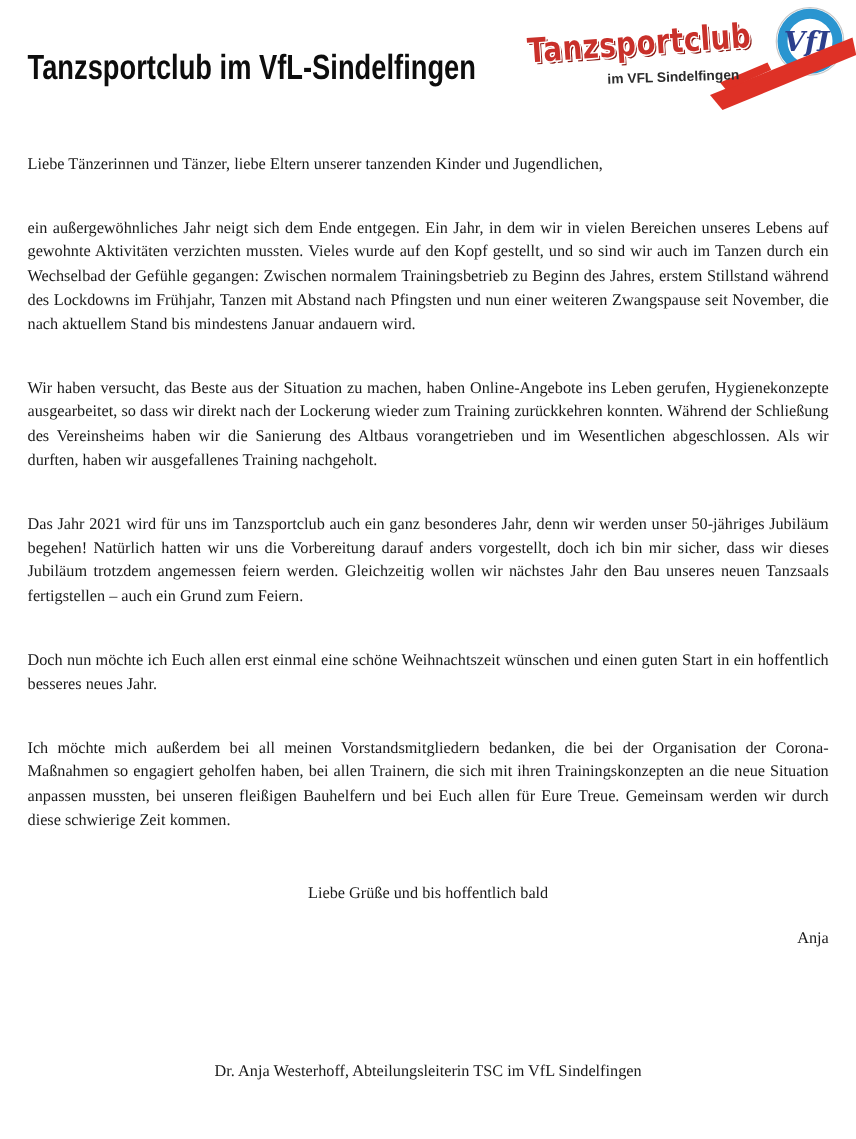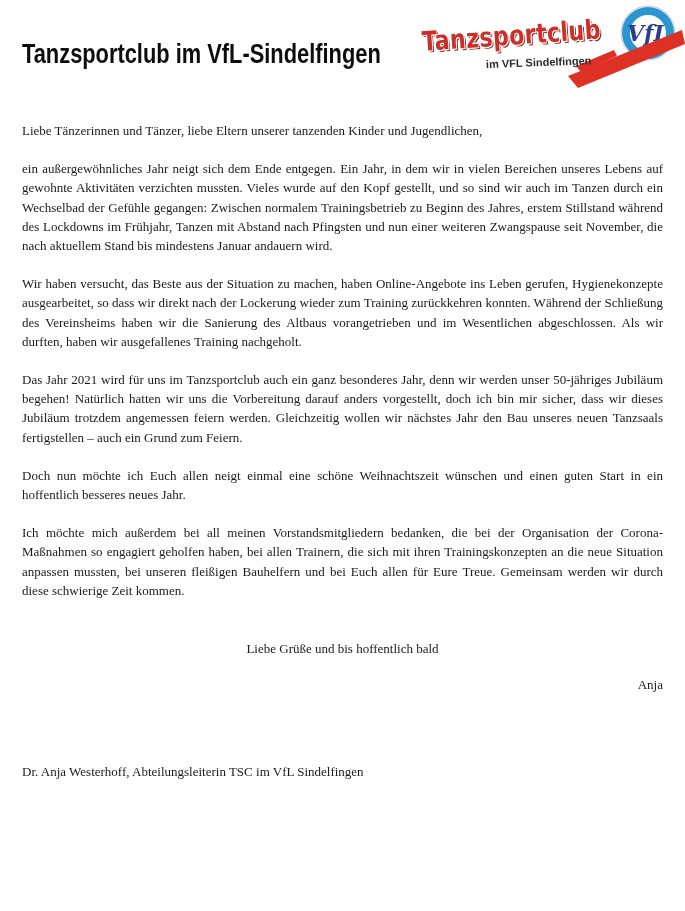--- a/index.html
+++ b/index.html
@@ -92,24 +92,24 @@
     left: 22px;
     top: 121px;
     width: 641px;
     font-size: 13px;
     line-height: 19.2px;
     text-align: justify;
     hyphens: auto;
     -webkit-hyphens: auto;
   }
   .letter-body p { margin: 0; }
-  .letter-body p.para { margin-top: 19px; }
+  .letter-body p.para { margin-top: 32px; }
   .letter-body p.closing { margin-top: 39px; text-align: center; }
   .letter-body p.sig-name { margin-top: 17px; text-align: right; }
-  .letter-body p.sig-line { margin-top: 68px; text-align: left; }
+  .letter-body p.sig-line { margin-top: 88px; text-align: center; }
 </style>
 </head>
 <body>
 
 <div class="page">
 
   <h1 class="doc-title">Tanzsportclub im VfL-Sindelfingen</h1>
 
   <div class="logo">
     <svg class="logo-svg" viewBox="0 0 267 84" xmlns="http://www.w3.org/2000/svg">
@@ -128,21 +128,21 @@
     <p class="logo-wordmark">Tanzsportclub</p>
     <p class="logo-tagline">im VFL Sindelfingen</p>
   </div>
 
   <div class="letter-body">
     <p class="salutation">Liebe Tänzerinnen und Tänzer, liebe Eltern unserer tanzenden Kinder und Jugendlichen,</p>
 
     <p class="para">ein außergewöhnliches Jahr neigt sich dem Ende entgegen. Ein Jahr, in dem wir in vielen Bereichen unseres Lebens auf gewohnte Aktivitäten verzichten mussten. Vieles wurde auf den Kopf gestellt, und so sind wir auch im Tanzen durch ein Wechselbad der Gefühle gegangen: Zwischen normalem Trainingsbetrieb zu Beginn des Jahres, erstem Stillstand während des Lockdowns im Frühjahr, Tanzen mit Abstand nach Pfingsten und nun einer weiteren Zwangspause seit November, die nach aktuellem Stand bis mindestens Januar andauern wird.</p>
     <p class="para">Wir haben versucht, das Beste aus der Situation zu machen, haben Online-Angebote ins Leben gerufen, Hygienekonzepte ausgearbeitet, so dass wir direkt nach der Lockerung wieder zum Training zurückkehren konnten. Während der Schließung des Vereinsheims haben wir die Sanierung des Altbaus vorangetrieben und im Wesentlichen abgeschlossen. Als wir durften, haben wir ausgefallenes Training nachgeholt.</p>
     <p class="para">Das Jahr 2021 wird für uns im Tanzsportclub auch ein ganz besonderes Jahr, denn wir werden unser 50-jähriges Jubiläum begehen! Natürlich hatten wir uns die Vorbereitung darauf anders vorgestellt, doch ich bin mir sicher, dass wir dieses Jubiläum trotzdem angemessen feiern werden. Gleichzeitig wollen wir nächstes Jahr den Bau unseres neuen Tanzsaals fertigstellen – auch ein Grund zum Feiern.</p>
-    <p class="para">Doch nun möchte ich Euch allen neigt einmal eine schöne Weihnachtszeit wünschen und einen guten Start in ein hoffentlich besseres neues Jahr.</p>
+    <p class="para">Doch nun möchte ich Euch allen erst einmal eine schöne Weihnachtszeit wünschen und einen guten Start in ein hoffentlich besseres neues Jahr.</p>
     <p class="para">Ich möchte mich außerdem bei all meinen Vorstandsmitgliedern bedanken, die bei der Organisation der Corona-Maßnahmen so engagiert geholfen haben, bei allen Trainern, die sich mit ihren Trainingskonzepten an die neue Situation anpassen mussten, bei unseren fleißigen Bauhelfern und bei Euch allen für Eure Treue. Gemeinsam werden wir durch diese schwierige Zeit kommen.</p>
 
     <p class="closing">Liebe Grüße und bis hoffentlich bald</p>
     <p class="sig-name">Anja</p>
     <p class="sig-line">Dr. Anja Westerhoff, Abteilungsleiterin TSC im VfL Sindelfingen</p>
   </div>
 
 </div>
 
 </body></html>

